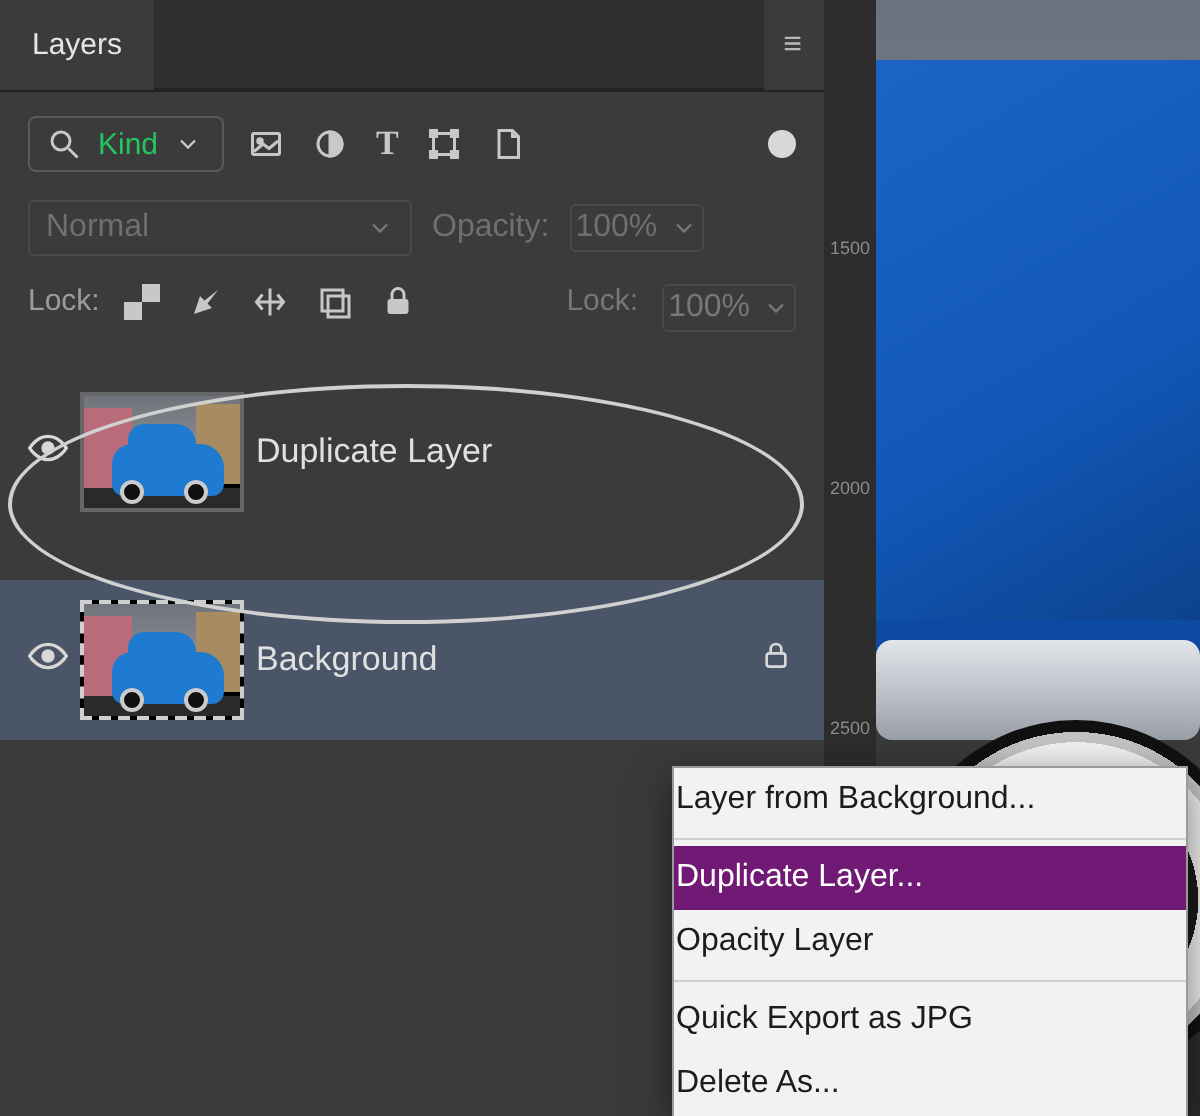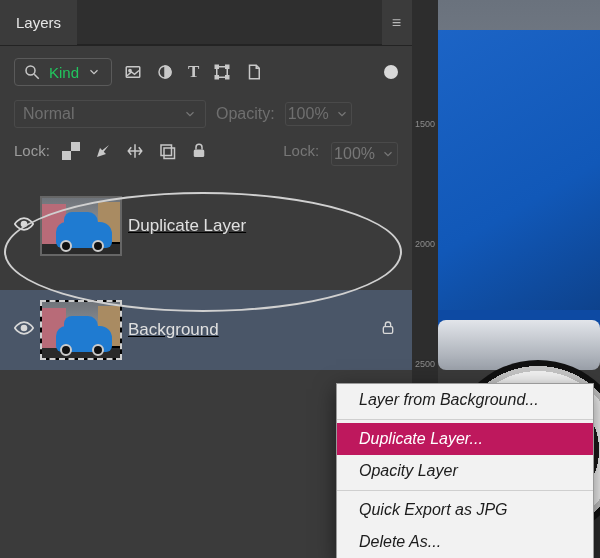--- a/index.html
+++ b/index.html
@@ -25,21 +25,21 @@
   .opacity-label { color:#6f6f6f; font-size:16px; }
   .pct-box { display:flex; align-items:center; border:1px solid #4a4a4a; border-radius:3px; padding:2px 2px; color:#6f6f6f; font-size:16px; gap:6px; }
 
   
   .lock-row { display:flex; align-items:flex-start; gap:12px; padding:4px 14px 12px 14px; color:#9c9c9c; font-size:15px; }
   .lock-icons { display:flex; align-items:center; gap:14px; font-size:16px; color:#c8c8c8; }
   .fill-label { color:#777; font-size:15px; margin-left:auto; }
 
   
   .layer-list { }
-  .layer-row { display:flex; align-items:center; padding:10px 14px; gap:6px; position:relative;text-decoration:underline; }
+  .layer-row { display:flex; align-items:center; padding:10px 14px; gap:6px; position:relative; }
   .layer-row.selected { background:#4a5668; }
   .vis-eye { width:20px; text-align:center; color:#d8d8d8; }
   .thumb { width:82px; height:60px; background:#000; position:relative; border:2px solid #666; overflow:hidden; }
   .thumb.selected { border:2px dashed #cfcfcf; }
   .thumb .sky { position:absolute; left:0; right:0; top:0; height:28px; background:linear-gradient(#6f747a,#8a8e94); }
   .thumb .bldg-l { position:absolute; left:0; top:6px; width:24px; height:40px; background:#b86b78; }
   .thumb .bldg-r { position:absolute; right:0; top:4px; width:22px; height:40px; background:#a98b62; }
   .thumb .car { position:absolute; left:14px; bottom:6px; width:56px; height:26px; background:#1f7bd1; border-radius:10px 12px 6px 6px; }
   .thumb .car::before { content:""; position:absolute; left:8px; top:-10px; width:34px; height:16px; background:#1f7bd1; border-radius:8px 10px 0 0; }
   .thumb .wheel1, .thumb .wheel2 { position:absolute; bottom:2px; width:12px; height:12px; background:#111; border-radius:50%; border:2px solid #ccc; }
@@ -56,22 +56,22 @@
 
   
   .canvas { position:absolute; left:438px; top:0; right:0; height:558px; background:linear-gradient(#6a727d 0%, #7d848f 30%, #0d4aa3 30%, #0d4aa3 60%, #3a3a3a 60%, #3a3a3a 100%); overflow:hidden; }
   .car-body { position:absolute; left:-70px; top:30px; width:280px; height:280px; background:linear-gradient(150deg,#1e66c8 0%, #1158b8 60%, #0d3e84 100%); border-radius:40px 0 0 0; }
   .chrome-bumper { position:absolute; left:0; top:320px; width:100%; height:50px; background:linear-gradient(#e2e5ea, #9aa0a9); border-radius:8px; }
   .wheel-big { position:absolute; left:10px; top:360px; width:180px; height:180px; background:radial-gradient(circle at 50% 50%, #f0f0f0 0 22%, #1b1b1b 22% 48%, #f2f2f2 48% 62%, #c4c4c4 62% 66%, #111 66% 100%); border-radius:50%; }
   .ground { position:absolute; left:0; right:0; bottom:0; height:90px; background:#2c2c2c; }
 
   
   .context-menu { position:absolute; left:336px; top:383px; width:258px; background:#f2f2f2; border:1px solid #9a9a9a; box-shadow:0 6px 20px rgba(0,0,0,0.5); font-size:16px; color:#1c1c1c; }
-  .cm-item { padding:7px 22px; white-space:nowrap;font-style:italic; }
-  .cm-item.hover { background:#be185d; color:#fff; }
+  .cm-item { padding:7px 1px; white-space:nowrap; }
+  .cm-item.hover { background:#701a75; color:#fff; }
   .cm-sep { height:1px; background:#cfcfcf; margin:3px 0; }
 
   
   .ic { width:18px; height:18px; display:inline-block; vertical-align:middle; }
   .ic svg { width:100%; height:100%; display:block; }
   .chev { width:14px; height:14px; }
 </style>
 </head>
 <body>
 

